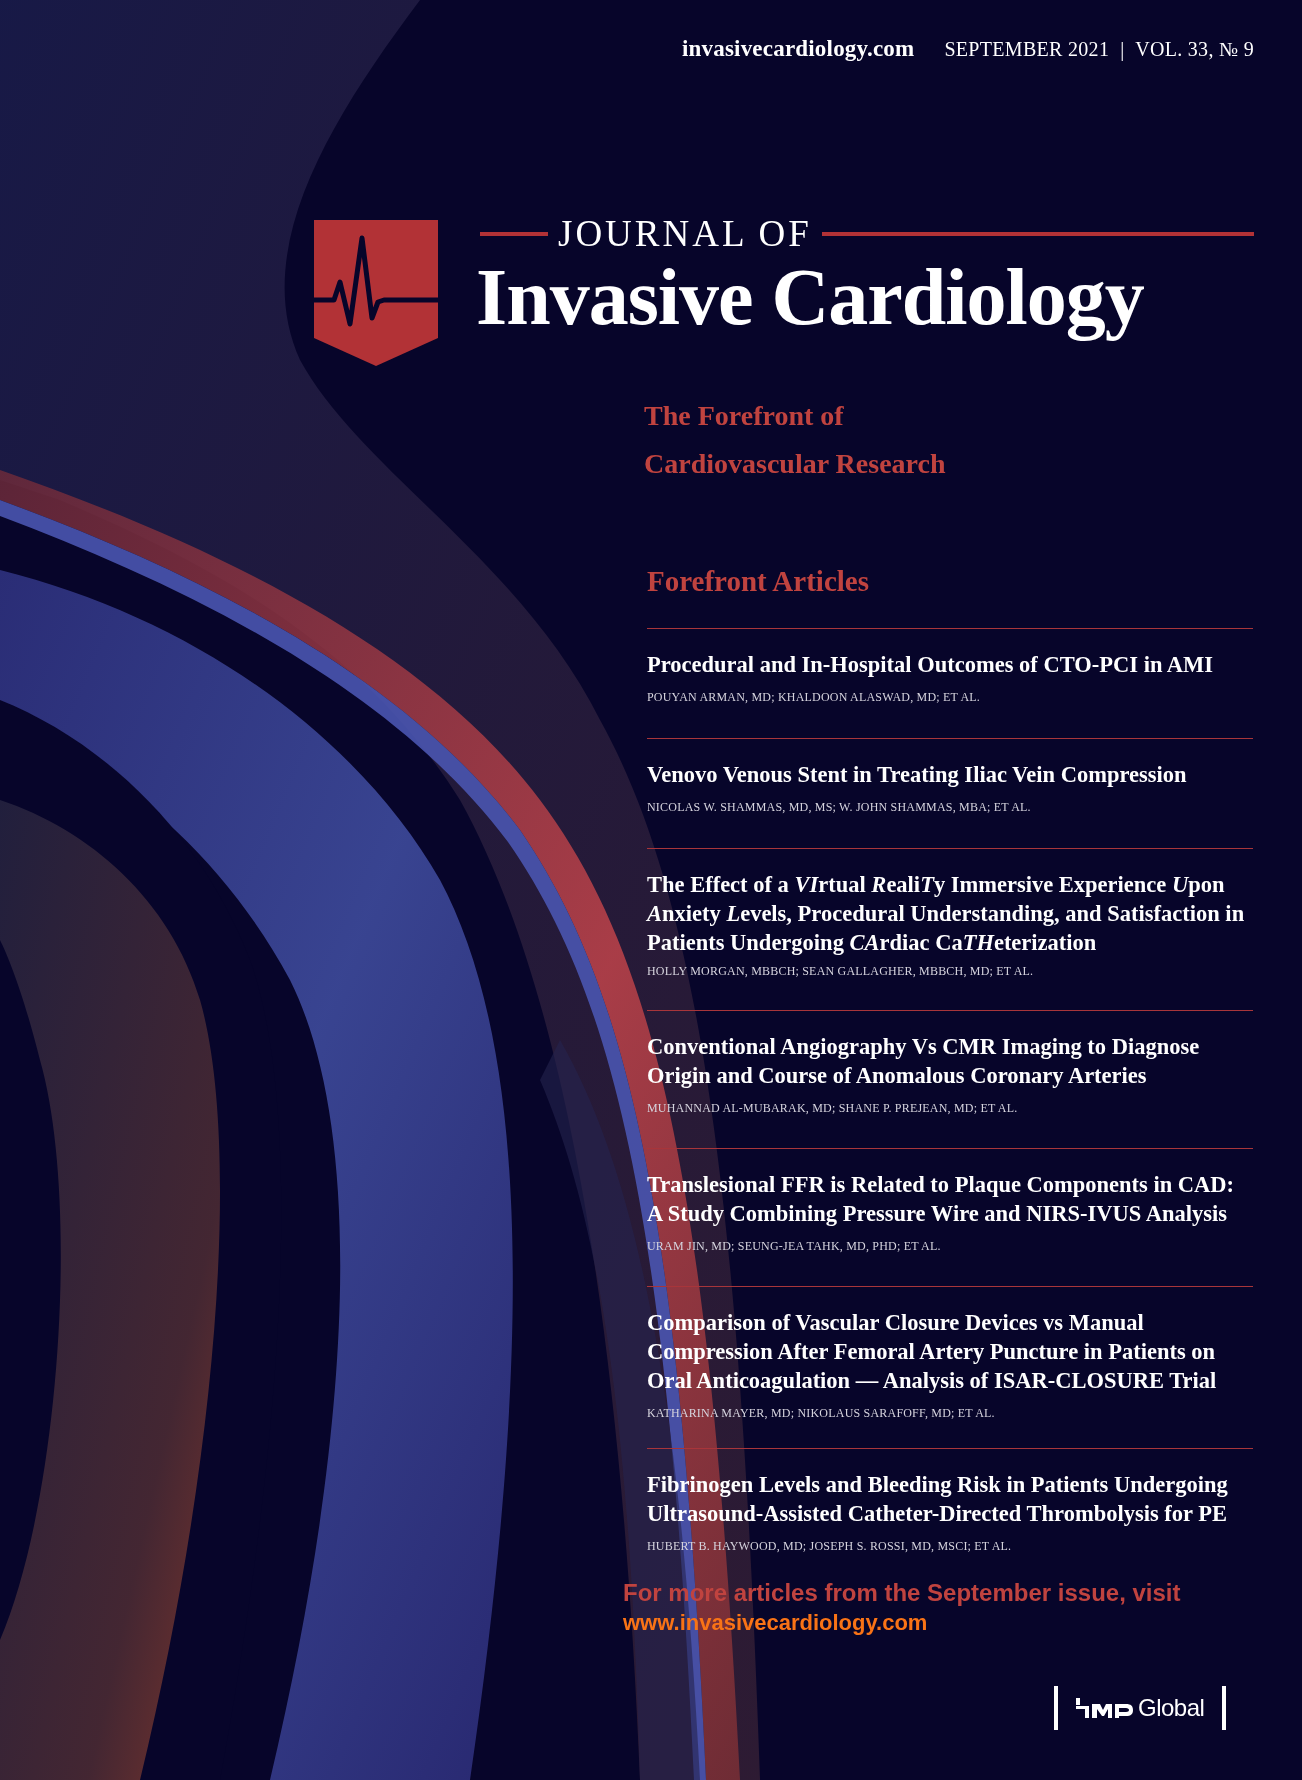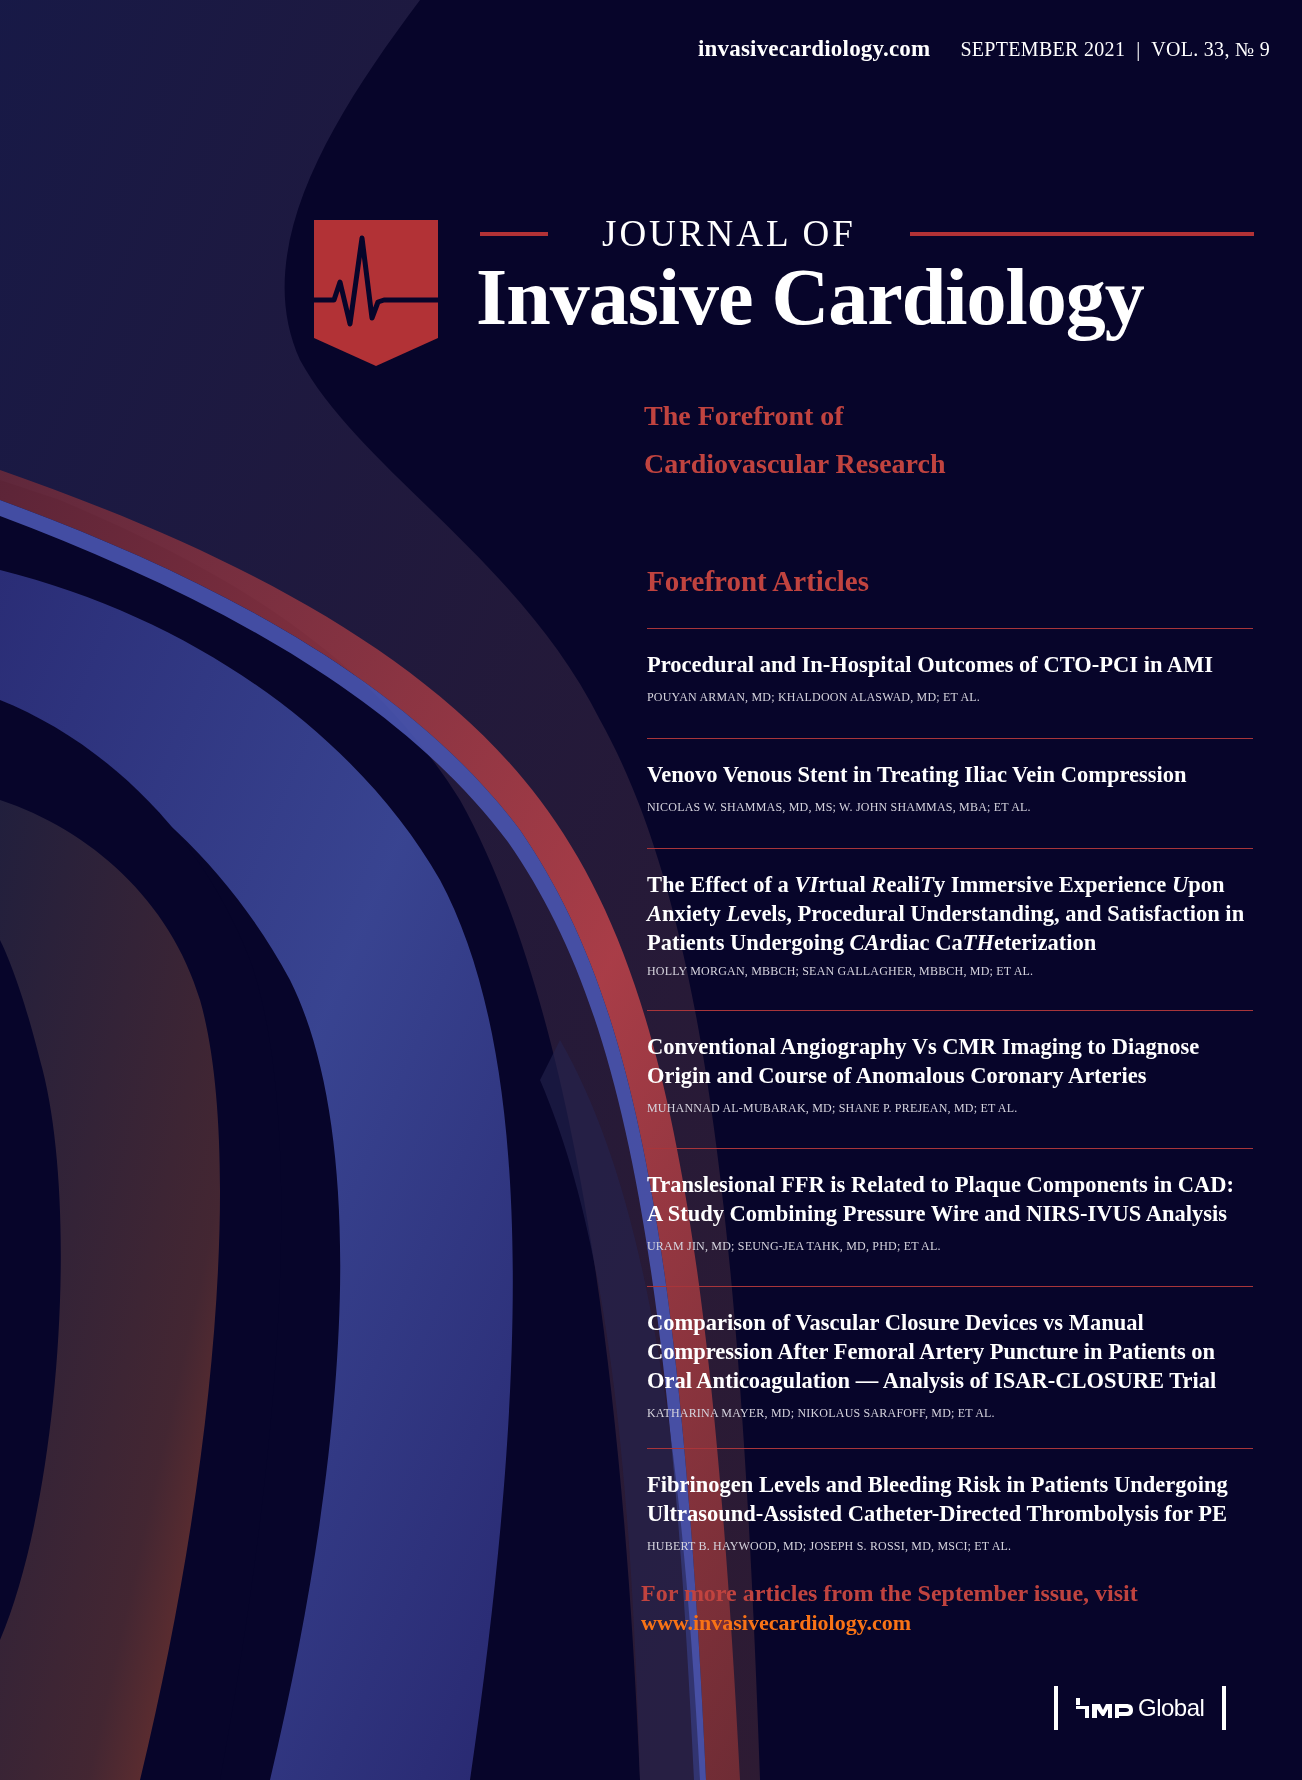--- a/index.html
+++ b/index.html
@@ -8,31 +8,31 @@
     background: #07052a;
     font-family: "DejaVu Serif", "Liberation Serif", serif;
     color: #ffffff;
     position: relative;
   }
   .bg { position: absolute; left: 0; top: 0; width: 1302px; height: 1780px; z-index: 0; }
   .layer { position: absolute; z-index: 2; }
 
   .topbar {
     left: 0; top: 36px; width: 1254px; text-align: right;
-    font-family: "Liberation Serif", serif; white-space: nowrap; padding-left: 16px;
+    font-family: "Liberation Serif", serif; white-space: nowrap;
   }
   .topbar .site { font-size: 23px; font-weight: bold; margin-right: 26px; letter-spacing: 0.2px; }
   .topbar .issue { font-size: 20px; letter-spacing: 0.3px; }
   .topbar .sep { font-size: 20px; margin: 0 7px; }
 
   .shield { left: 314px; top: 220px; width: 124px; height: 146px; }
 
   .journal-of {
     left: 480px; top: 212px; width: 774px; height: 44px;
-    display: flex; align-items: center; gap: 44px;
+    display: flex; align-items: center;
   }
   .journal-of .rule-l { width: 68px; height: 4px; background: #b23236; }
   .journal-of .rule-r { flex: 1; height: 4px; background: #b23236; }
   .journal-of .txt {
     font-family: "Liberation Serif", serif; font-size: 37px; letter-spacing: 3px;
     padding: 0 10px; line-height: 44px;
   }
   .main-title {
     left: 476px; top: 252px; font-family: "Liberation Serif", serif;
     font-size: 80px; font-weight: bold; line-height: 90px; letter-spacing: -1px; white-space: nowrap;
@@ -53,21 +53,21 @@
   .article .title {
     font-family: "Liberation Serif", serif; font-size: 22.5px; font-weight: bold;
     line-height: 29px; color: #ffffff;
   }
   .article .title i { font-style: italic; }
   .article .authors {
     font-family: "Liberation Serif", serif; font-size: 12px; color: #d6d4de;
     line-height: 24px; margin-top: 6px; letter-spacing: 0.2px;
   }
 
-  .footer-cta { left: 641px; top: 1578px; font-family: Liberation Serif, serif; }
+  .footer-cta { left: 623px; top: 1578px; font-family: Liberation Sans, sans-serif; }
   .footer-cta .lead { color: #c0433f; font-size: 24px; font-weight: bold; line-height: 30px; }
   .footer-cta .url { color: #f97316; font-size: 22px; font-weight: bold; line-height: 30px; }
 
   .publisher {
     left: 1054px; top: 1685px; height: 46px; display: flex; align-items: center;
   }
   .publisher .bar { width: 4px; height: 44px; background: #ffffff; }
   .publisher .logo-mark { margin-left: 18px; display: flex; align-items: center; }
   .publisher .name {
     font-family: "Liberation Sans", sans-serif; font-size: 24px; color: #ffffff;

